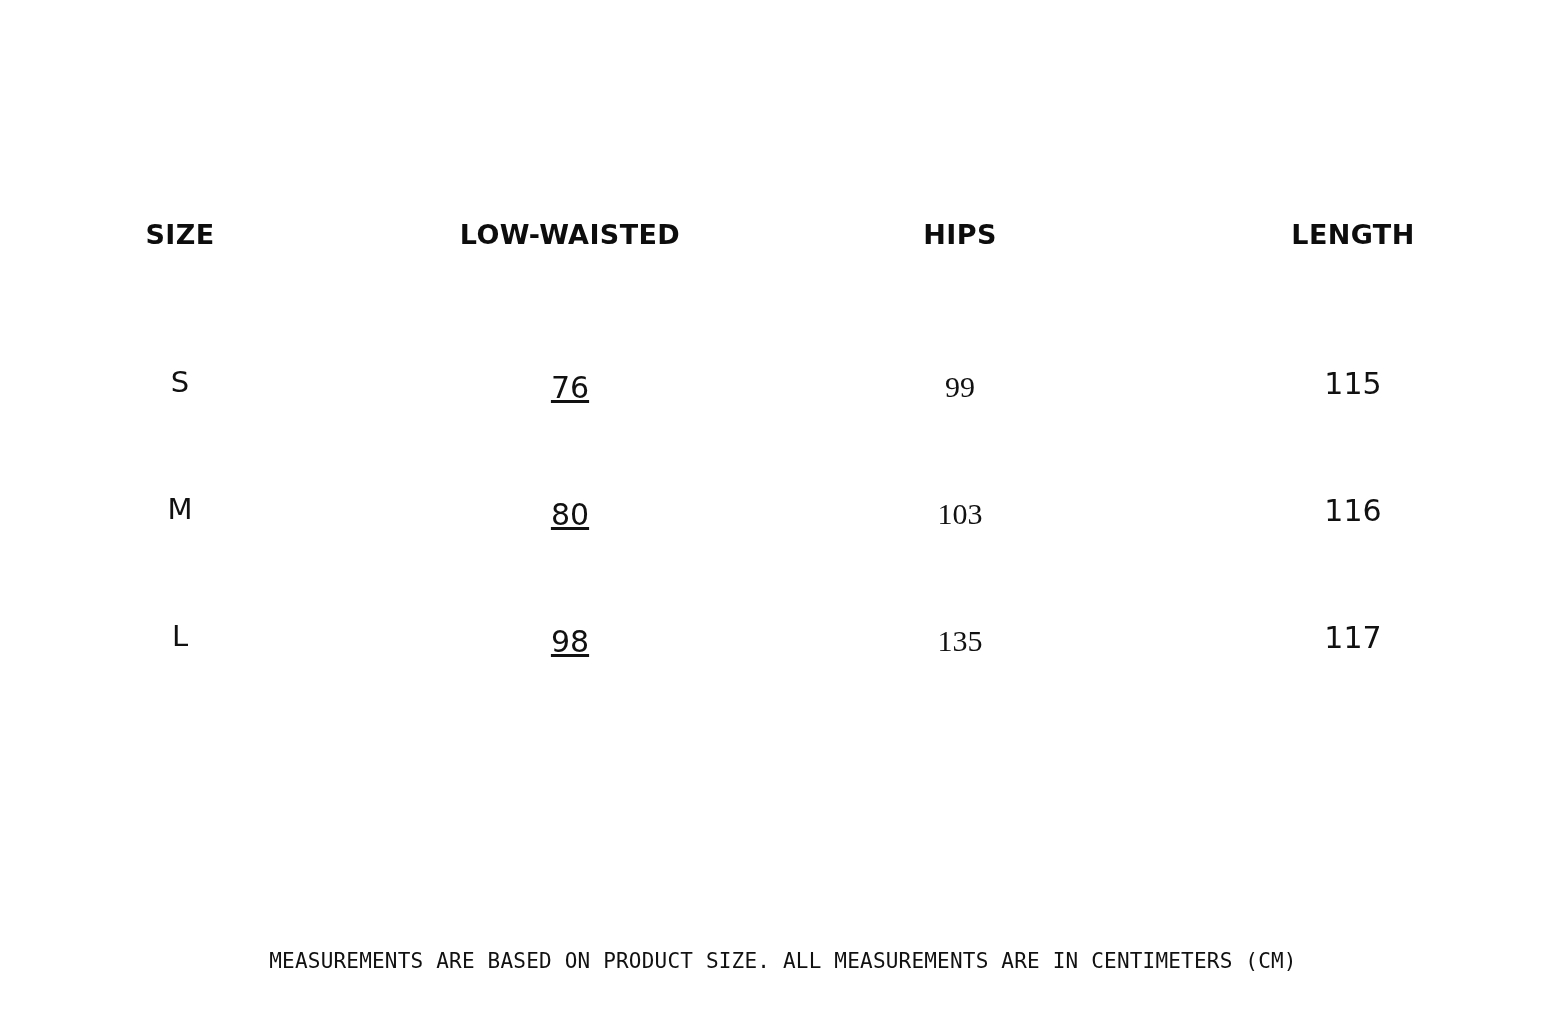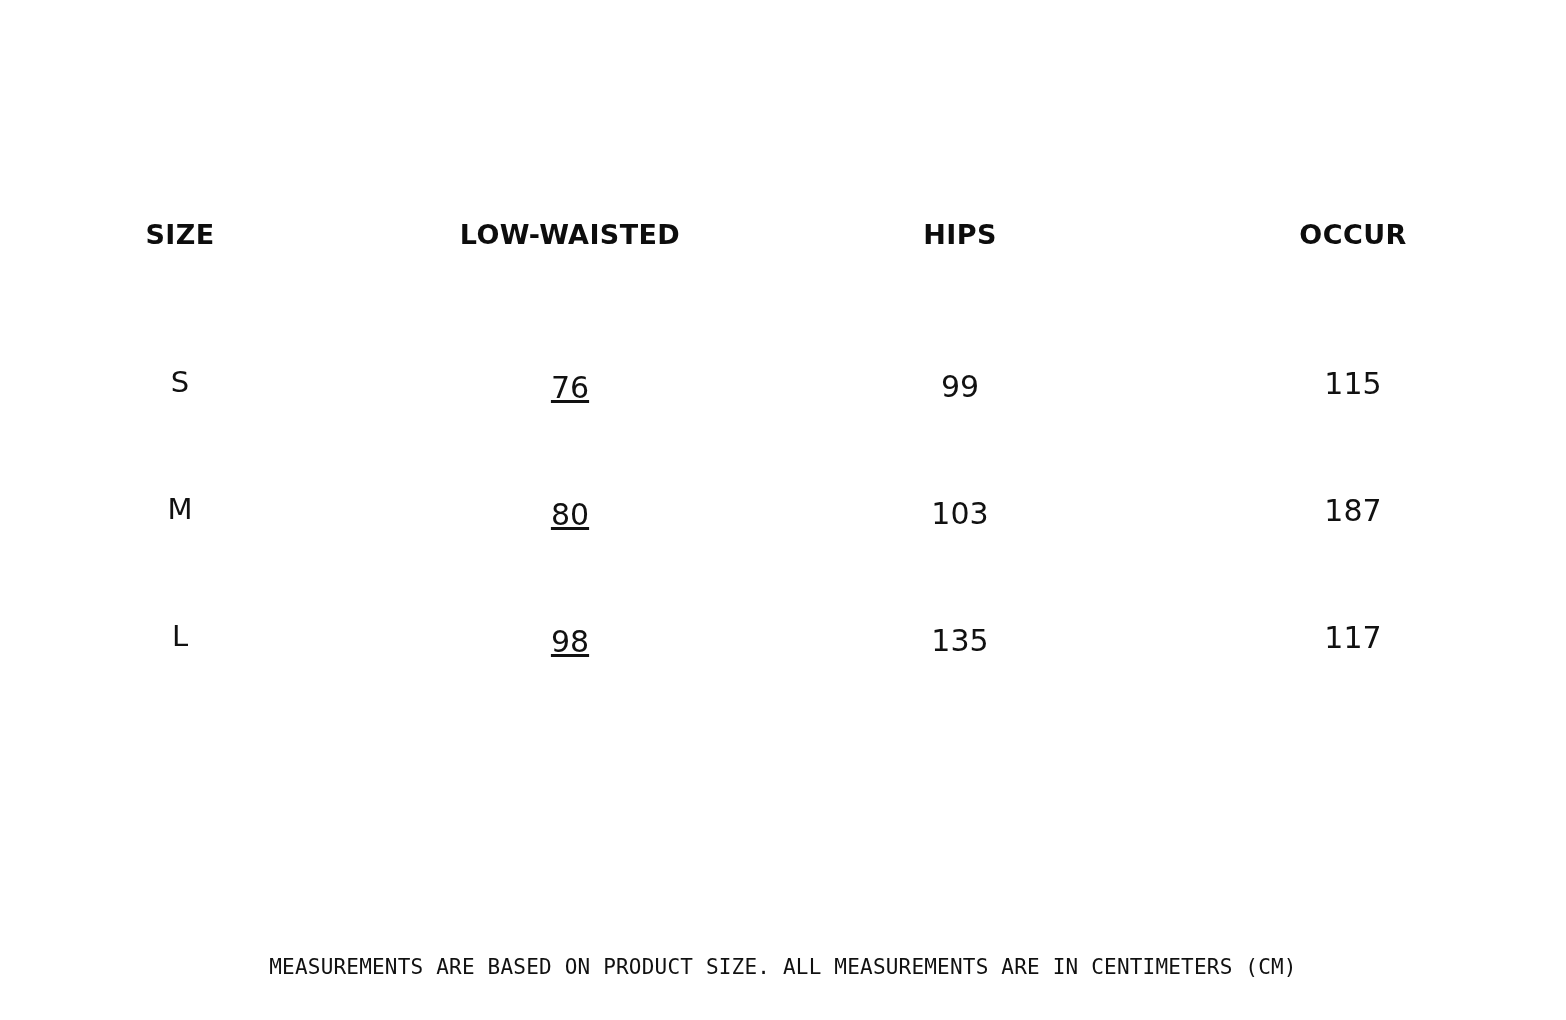--- a/index.html
+++ b/index.html
@@ -57,28 +57,28 @@
     padding: 0;
   }
 
   .size-table tbody td.cell-size {
     font-size: 29px;
   }
 
   
   .size-table tbody td.cell-size  { position: relative; top: -4px; }
   .size-table tbody td.cell-c1    { position: relative; top: 2px; text-decoration: underline; }
-  .size-table tbody td.cell-c2    { position: relative; top: 1px; }
+  .size-table tbody td.cell-c2    { position: relative; top: 1px; font-family: Liberation Serif, serif; }
   .size-table tbody td.cell-c3    { position: relative; top: -2px; }
 
   .footnote {
     position: absolute;
     left: 0;
     right: 0;
-    bottom: 38px;
+    bottom: 44px;
     text-align: center;
     font-family: "DejaVu Sans Mono", monospace;
     font-size: 21px;
     line-height: 29px;
     letter-spacing: 0.2px;
     color: #111111;
   }
   .footnote div { white-space: nowrap; }
 </style>
 </head>
@@ -89,35 +89,35 @@
     <col class="c-size">
     <col class="c-col1">
     <col class="c-col2">
     <col class="c-col3">
   </colgroup>
   <thead>
     <tr>
       <th class="h-size">SIZE</th>
       <th class="h-c1">LOW-WAISTED</th>
       <th class="h-c2">HIPS</th>
-      <th class="h-c3">OCCUR</th>
+      <th class="h-c3">LENGTH</th>
     </tr>
   </thead>
   <tbody>
     <tr>
       <td class="cell-size">S</td>
       <td class="cell-c1">76</td>
       <td class="cell-c2">99</td>
       <td class="cell-c3">115</td>
     </tr>
     <tr>
       <td class="cell-size">M</td>
       <td class="cell-c1">80</td>
       <td class="cell-c2">103</td>
-      <td class="cell-c3">187</td>
+      <td class="cell-c3">116</td>
     </tr>
     <tr>
       <td class="cell-size">L</td>
       <td class="cell-c1">98</td>
       <td class="cell-c2">135</td>
       <td class="cell-c3">117</td>
     </tr>
   </tbody>
 </table>
 

